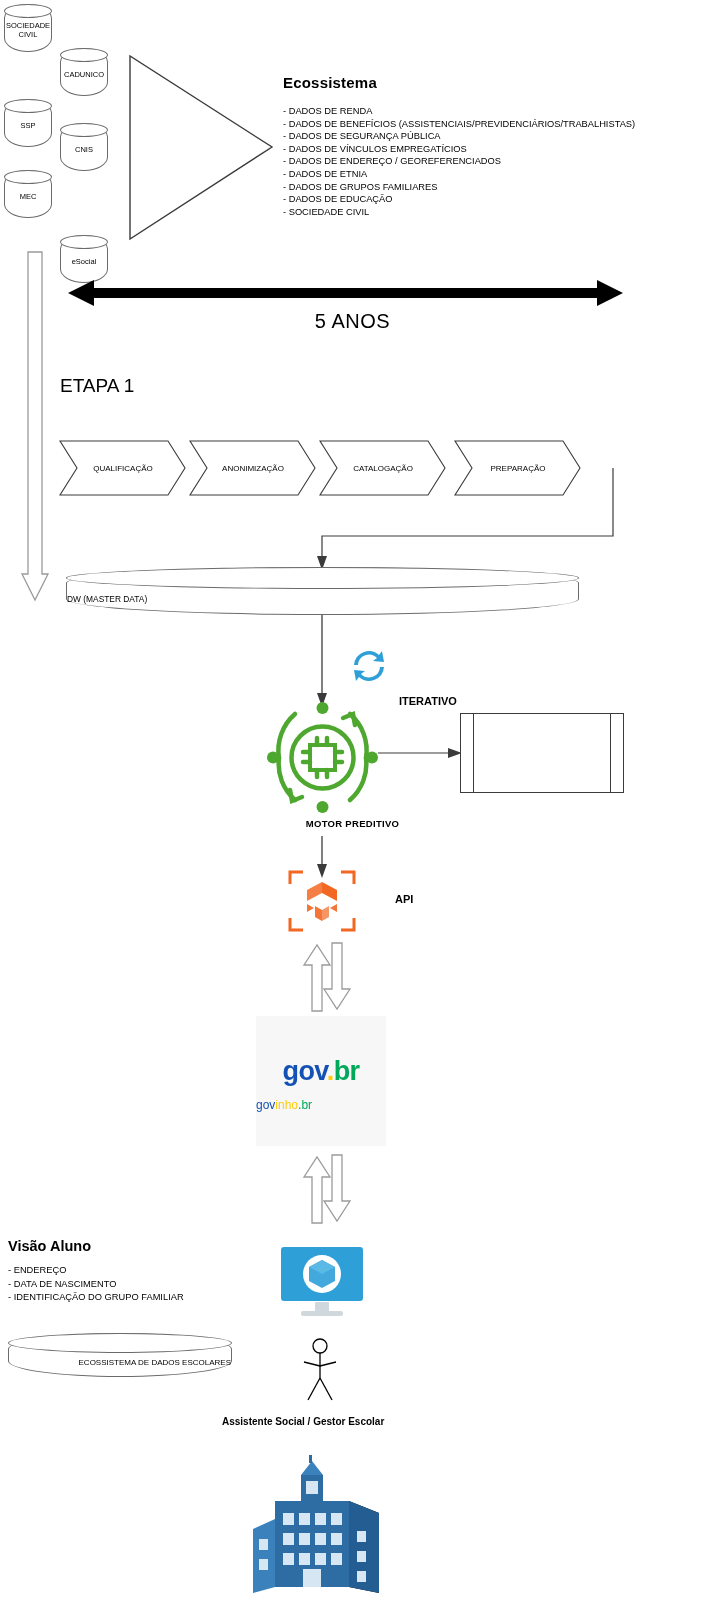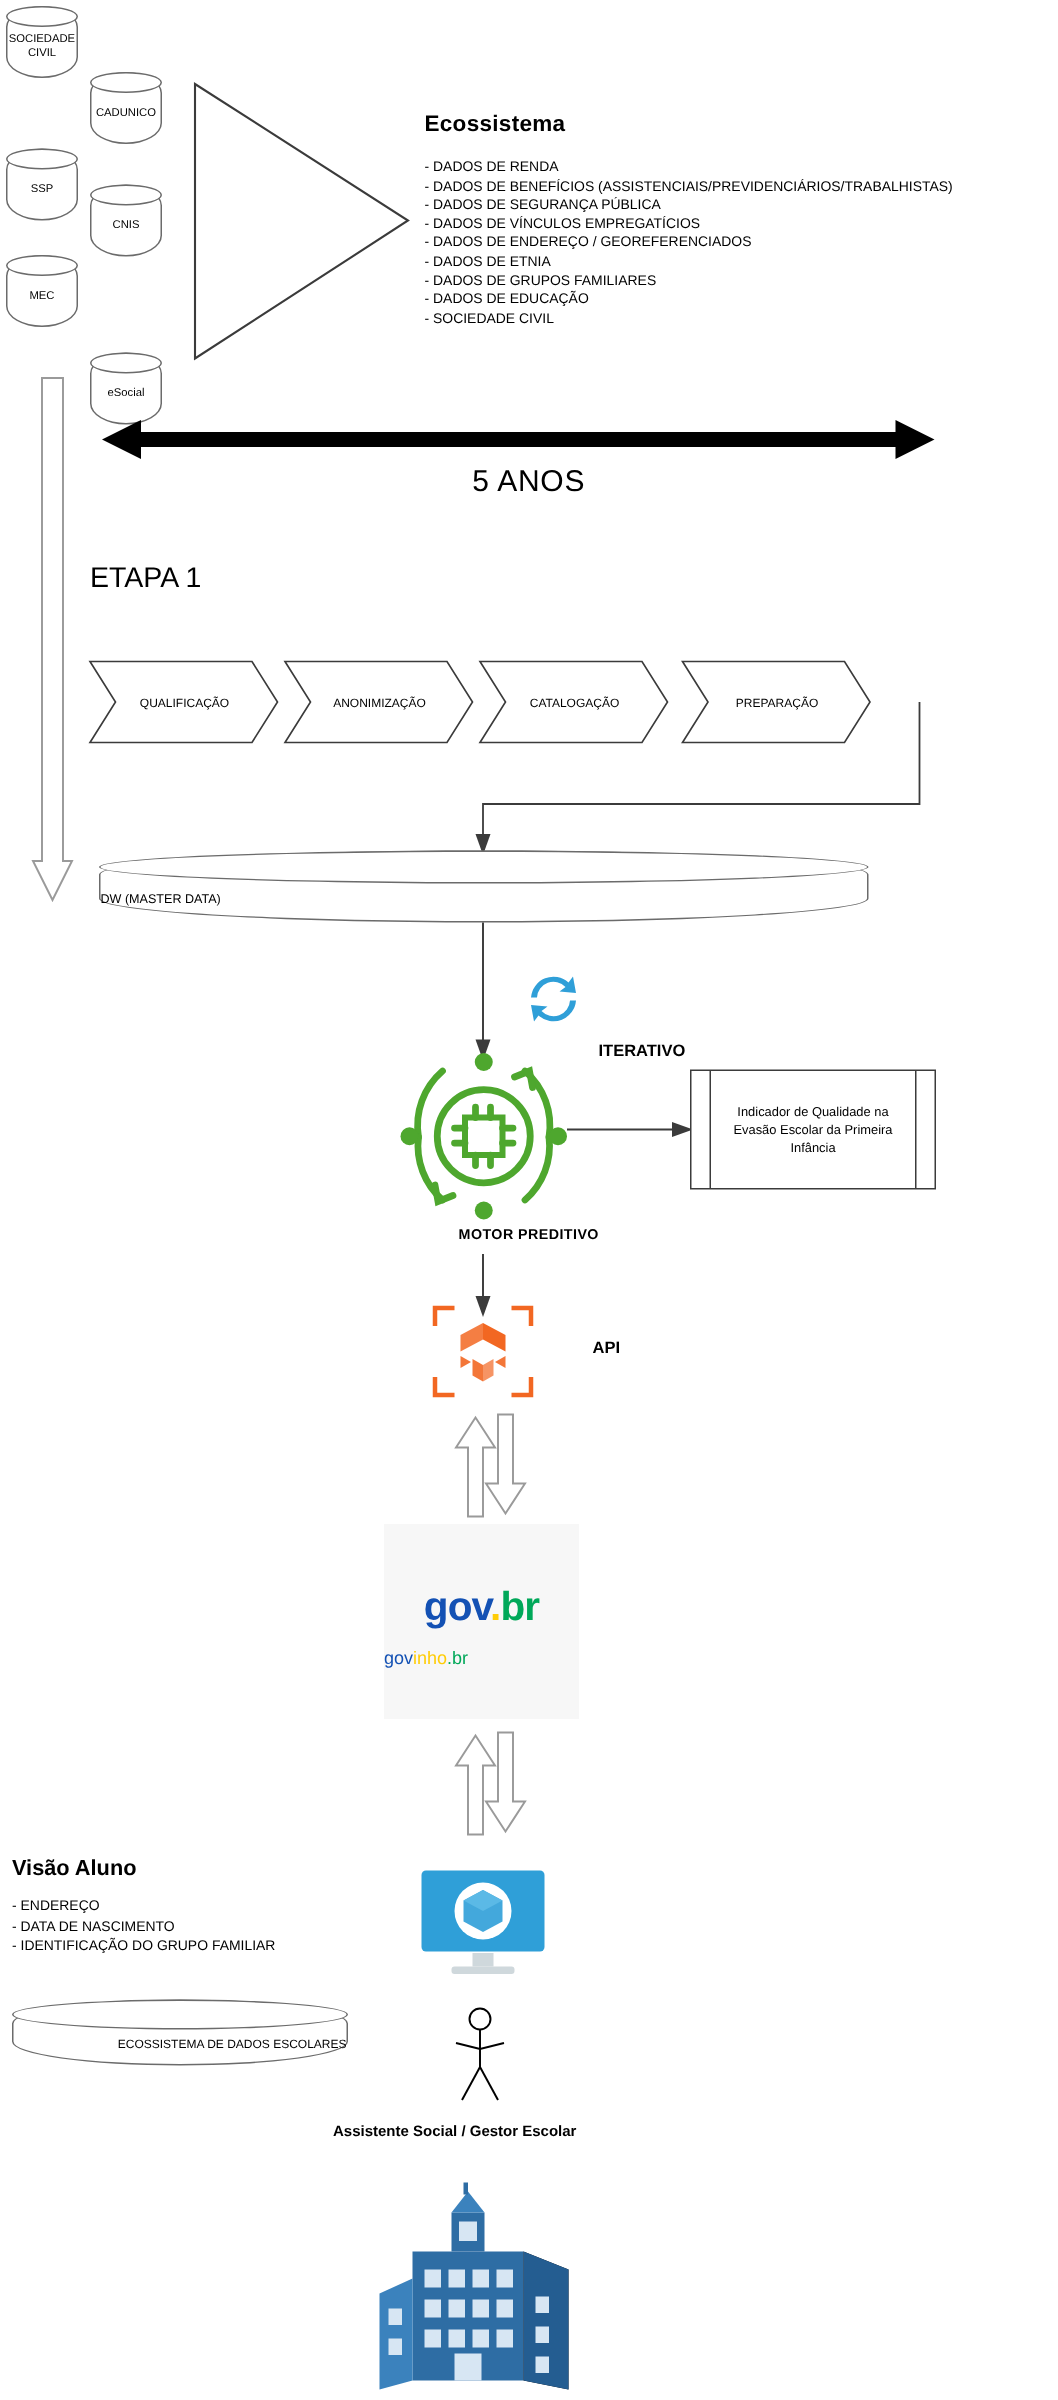--- a/index.html
+++ b/index.html
@@ -402,21 +402,20 @@
 <div class="abs" style="left:378px; top:746px;">
   <svg width="86" height="16" viewBox="0 0 86 16">
     <path d="M0,7 L72,7" fill="none" stroke="#3b3b3b" stroke-width="1.2"></path>
     <polygon points="84,7 70,2 70,12" fill="#3b3b3b"></polygon>
   </svg>
 </div>
 
 <div class="indicador">
   <div class="bar-l"></div>
   <div class="bar-r"></div>
-  <span>Indicador de Qualidade na Evasão Escolar da Primeira Infância</span>
 </div>
 
 <div class="abs" style="left:314px; top:836px;">
   <svg width="20" height="42" viewBox="0 0 20 42">
     <path d="M8,0 L8,30" fill="none" stroke="#3b3b3b" stroke-width="1.3"></path>
     <polygon points="8,42 3,28 13,28" fill="#3b3b3b"></polygon>
   </svg>
 </div>
 
 <div class="abs" style="left:288px; top:870px;">

